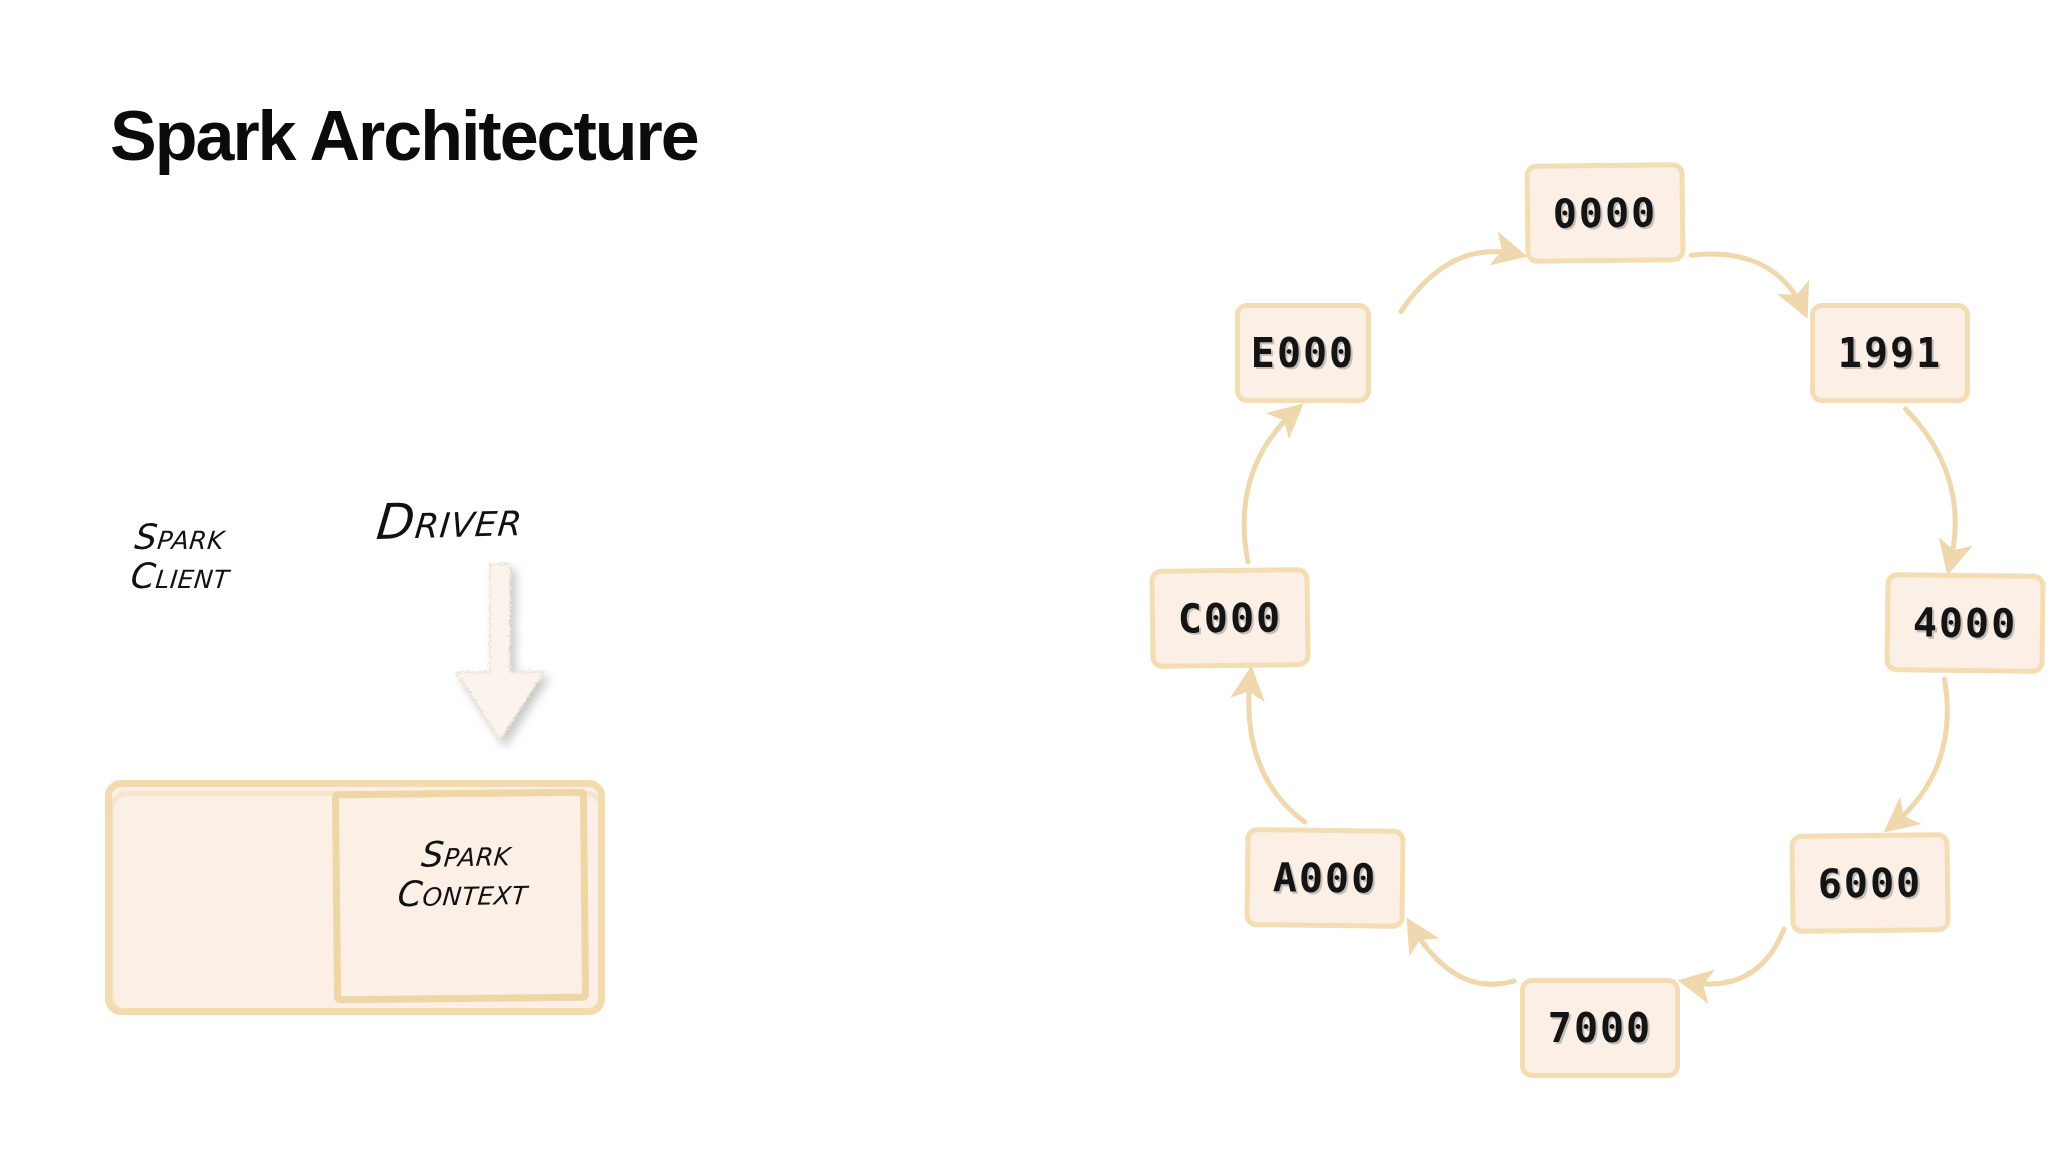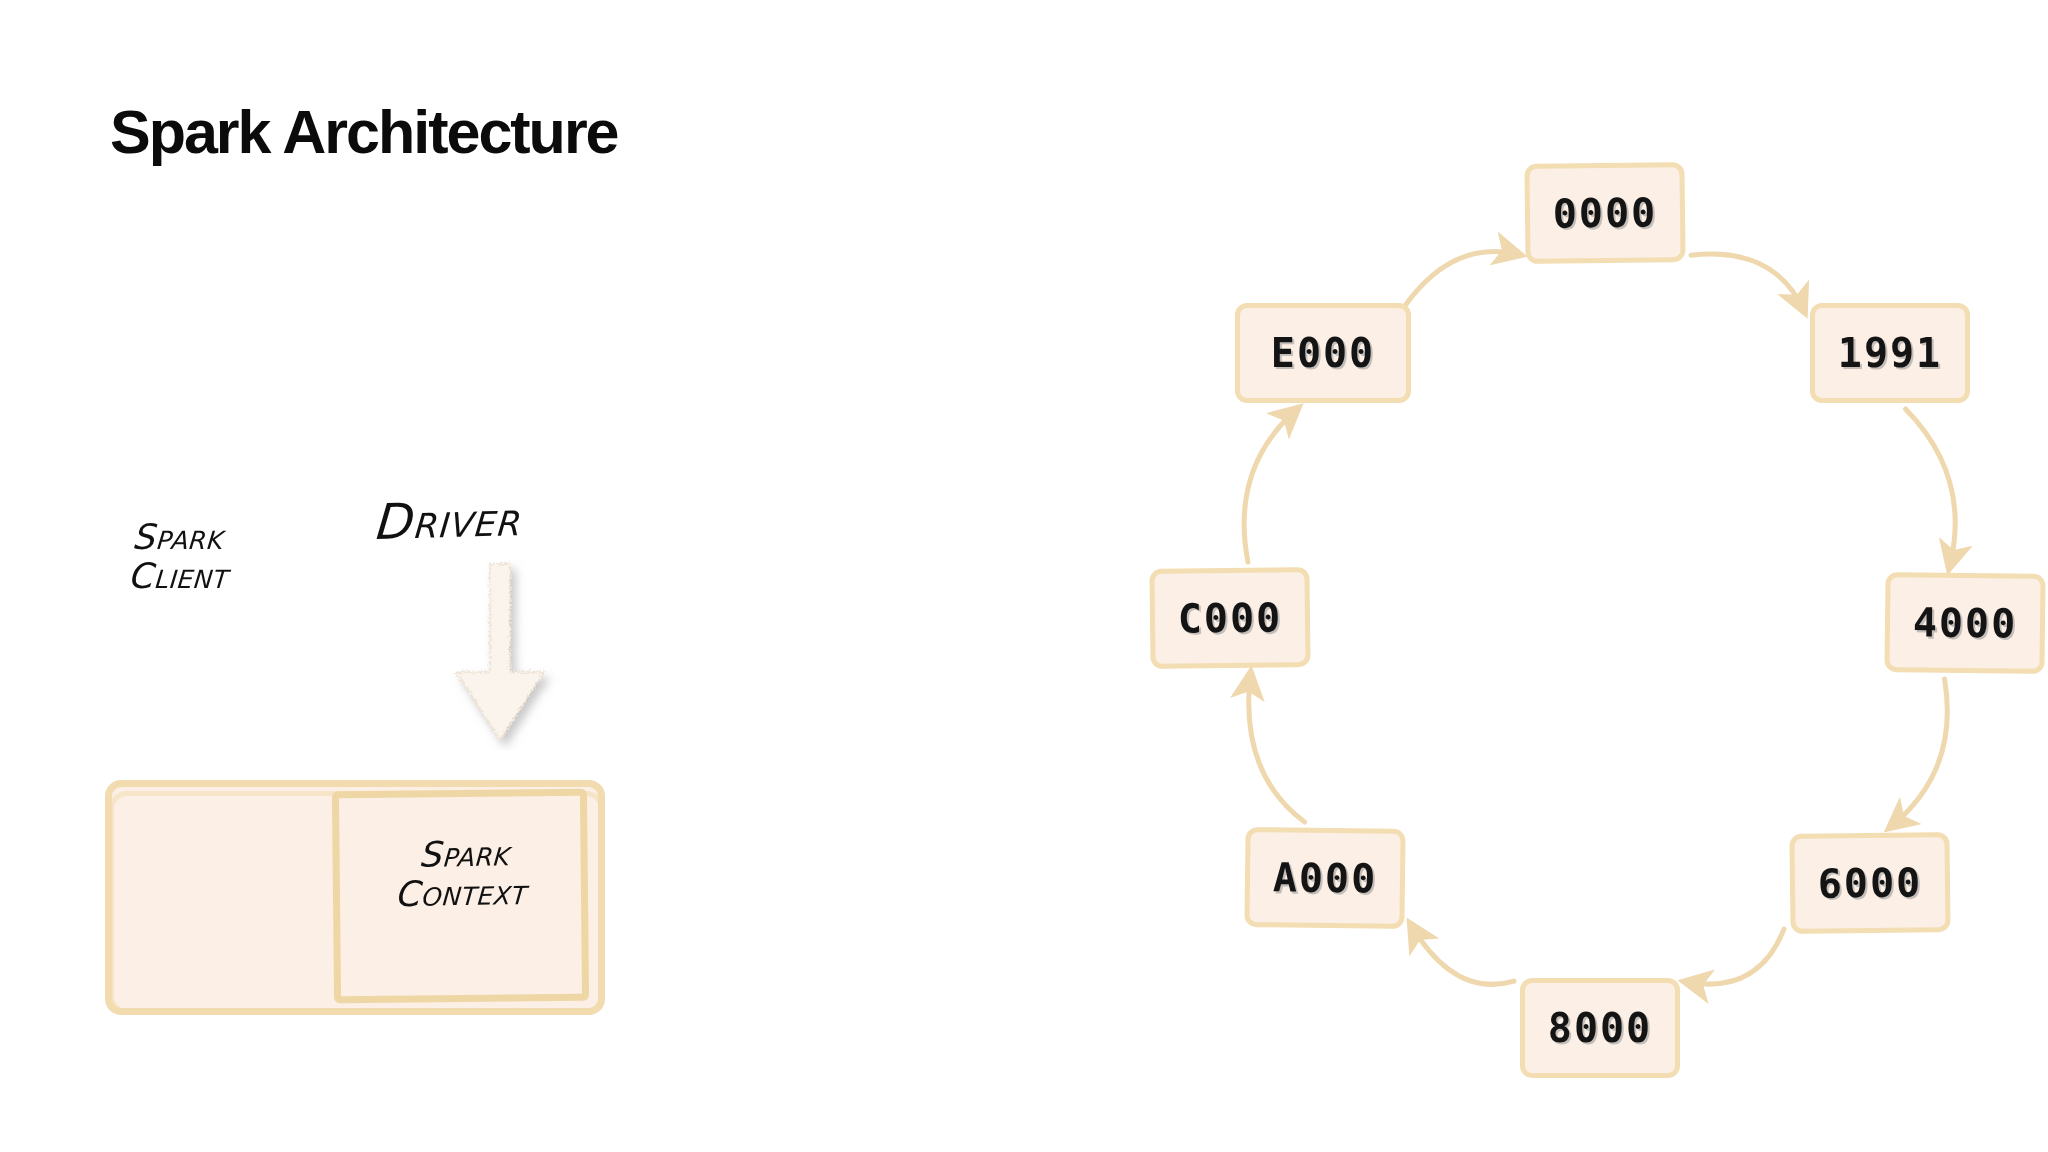--- a/index.html
+++ b/index.html
@@ -21,21 +21,21 @@
     width: 2048px;
     height: 1152px;
   }
 
   
   #page-title {
     position: absolute;
     left: 110px;
     top: 100px;
     font-family: "Liberation Sans", sans-serif;
-    font-size: 61px;
+    font-size: 70px;
     font-weight: 700;
     letter-spacing: -2px;
     color: #0b0b0b;
     white-space: nowrap;
     line-height: 1.05;
   }
 
   
   #driver-group {
     position: absolute;
@@ -231,26 +231,26 @@
       <div class="ring-node" style="left: 790px; top: 215px; width: 160px; height: 100px; background: rgb(251, 239, 230); border-color: rgb(243, 221, 178); transform: rotate(0deg);">
         <span class="ring-node-label" style="color: rgb(20, 20, 20);">1991</span>
       </div>
       <div class="ring-node" style="left: 865px; top: 485px; width: 160px; height: 100px; background: rgb(251, 239, 230); border-color: rgb(243, 221, 178); transform: rotate(0.7deg);">
         <span class="ring-node-label" style="color: rgb(20, 20, 20);">4000</span>
       </div>
       <div class="ring-node" style="left: 770px; top: 745px; width: 160px; height: 100px; background: rgb(251, 239, 230); border-color: rgb(243, 221, 178); transform: rotate(-0.7deg);">
         <span class="ring-node-label" style="color: rgb(20, 20, 20);">6000</span>
       </div>
       <div class="ring-node" style="left: 500px; top: 890px; width: 160px; height: 100px; background: rgb(251, 239, 230); border-color: rgb(243, 221, 178); transform: rotate(0deg);">
-        <span class="ring-node-label" style="color: rgb(20, 20, 20);">8000</span>
+        <span class="ring-node-label" style="color: rgb(20, 20, 20);">7000</span>
       </div>
       <div class="ring-node" style="left: 225px; top: 740px; width: 160px; height: 100px; background: rgb(251, 239, 230); border-color: rgb(243, 221, 178); transform: rotate(0.7deg);">
         <span class="ring-node-label" style="color: rgb(20, 20, 20);">A000</span>
       </div>
       <div class="ring-node" style="left: 130px; top: 480px; width: 160px; height: 100px; background: rgb(251, 239, 230); border-color: rgb(243, 221, 178); transform: rotate(-0.7deg);">
         <span class="ring-node-label" style="color: rgb(20, 20, 20);">C000</span>
       </div>
-      <div class="ring-node" style="left: 215px; top: 215px; width: 176px; height: 100px; background: rgb(251, 239, 230); border-color: rgb(243, 221, 178); transform: rotate(0deg);">
+      <div class="ring-node" style="left: 215px; top: 215px; width: 136px; height: 100px; background: rgb(251, 239, 230); border-color: rgb(243, 221, 178); transform: rotate(0deg);">
         <span class="ring-node-label" style="color: rgb(20, 20, 20);">E000</span>
       </div>
     </div>
 
 </div>
 
 </body></html>

